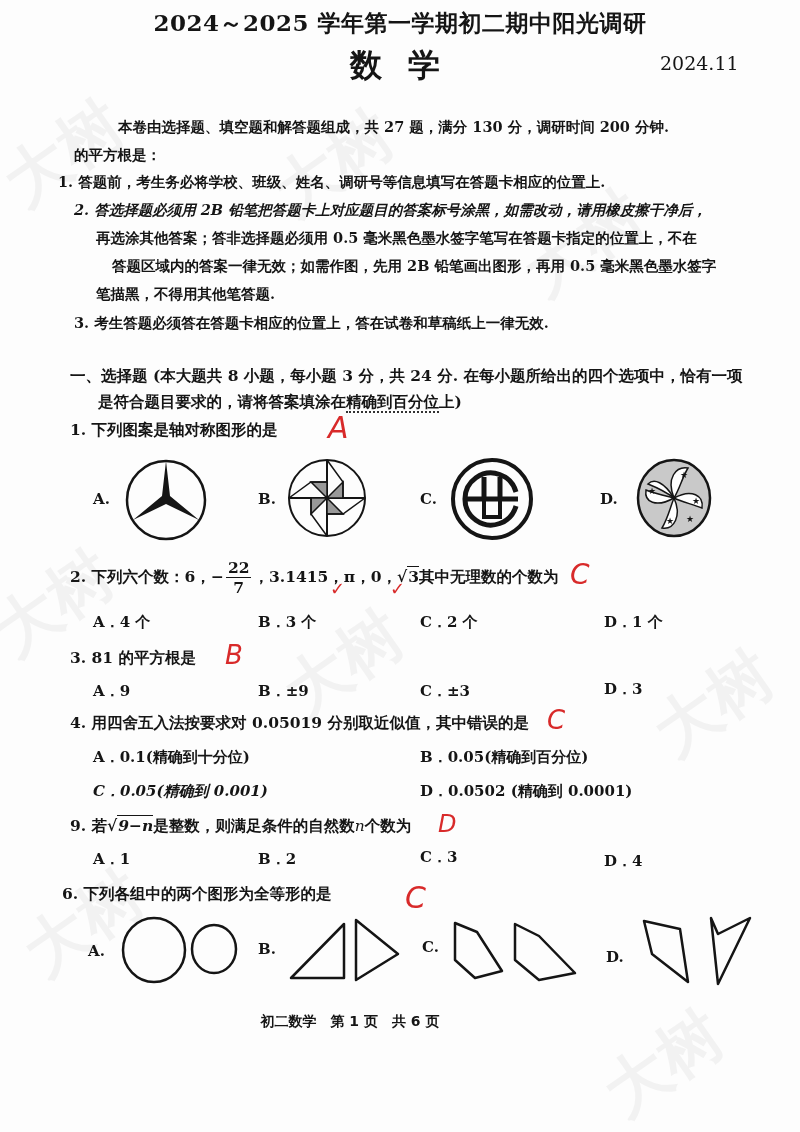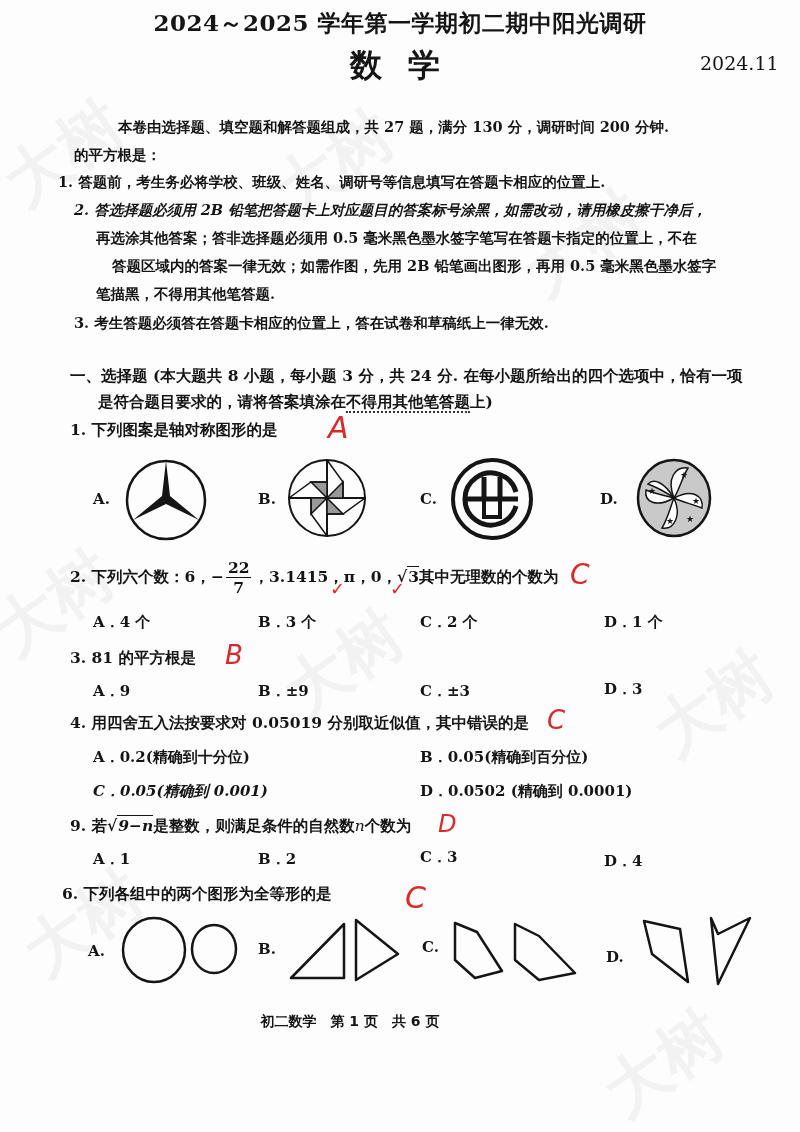--- a/index.html
+++ b/index.html
@@ -10,21 +10,21 @@
     color:#151515;
   }
   .abs { position:absolute; }
   .watermark {
     position:absolute; font-family:"DejaVu Sans", sans-serif; font-weight:bold;
     color:rgba(0,0,0,0.045); font-size:64px; transform:rotate(-35deg);
     pointer-events:none; white-space:nowrap;
   }
   .title { left:0; width:800px; top:8px; text-align:center; font-size:23px; font-weight:bold; letter-spacing:0.5px; }
   .subject { left:350px; top:44px; font-size:32px; font-weight:bold; letter-spacing:26px; font-family:"DejaVu Sans", sans-serif; }
-  .date { left:660px; top:52px; font-size:19px;margin-left:40px; }
+  .date { left:660px; top:52px; font-size:19px; }
   .txt { font-size:15.5px; font-weight:bold; white-space:nowrap; }
   .note { font-size:14.5px; white-space:nowrap; font-weight:bold; }
   .red { color:#d82a2a; font-family:"DejaVu Sans", sans-serif; font-weight:normal; font-style:italic; }
   .opt { font-size:15px; font-weight:bold; white-space:nowrap; }
   .frac { display:inline-block; vertical-align:middle; text-align:center; line-height:1; margin:0 2px; }
   .frac .n { display:block; border-bottom:1.5px solid #151515; padding:0 2px 1px; }
   .frac .d { display:block; padding-top:2px; }
   .sqrt { border-top:1.5px solid #151515; padding-left:1px; }
   .dotted { border-bottom:2px dotted #333; }
   .footer { left:0; width:700px; top:1013px; text-align:center; font-size:14px; font-weight:bold; font-family:"DejaVu Sans", sans-serif; }
@@ -50,21 +50,21 @@
 <div class="abs note" style="left:74px;top:146px;">的平方根是：</div>
 <div class="abs note" style="left:58px;top:173px;">1. 答题前，考生务必将学校、班级、姓名、调研号等信息填写在答题卡相应的位置上.</div>
 <div class="abs note" style="left:74px;top:201px;font-style:italic;">2. 答选择题必须用 2B 铅笔把答题卡上对应题目的答案标号涂黑，如需改动，请用橡皮擦干净后，</div>
 <div class="abs note" style="left:96px;top:229px;">再选涂其他答案；答非选择题必须用 0.5 毫米黑色墨水签字笔写在答题卡指定的位置上，不在</div>
 <div class="abs note" style="left:96px;top:257px;margin-left:16px;">答题区域内的答案一律无效；如需作图，先用 2B 铅笔画出图形，再用 0.5 毫米黑色墨水签字</div>
 <div class="abs note" style="left:96px;top:285px;">笔描黑，不得用其他笔答题.</div>
 <div class="abs note" style="left:74px;top:314px;">3. 考生答题必须答在答题卡相应的位置上，答在试卷和草稿纸上一律无效.</div>
 
 <div class="abs txt" style="left:70px;top:366px;">一、选择题 (本大题共 8 小题，每小题 3 分，共 24 分. 在每小题所给出的四个选项中，恰有一项</div>
 <div class="abs txt" style="left:98px;top:392px;">
-  <span>是符合题目要求的，请将答案填涂在</span><span class="dotted">不得用其他笔答题</span><span>上)</span>
+  <span>是符合题目要求的，请将答案填涂在</span><span class="dotted">精确到百分位</span><span>上)</span>
 </div>
 
 <div class="abs txt" style="left:70px;top:420px;">1. 下列图案是轴对称图形的是</div>
 <div class="abs red" style="left:328px;top:410px;font-size:30px;">A</div>
 
 <div class="abs opt" style="left:93px;top:490px;">A.</div>
 <div class="abs opt" style="left:258px;top:490px;">B.</div>
 <div class="abs opt" style="left:420px;top:490px;">C.</div>
 <div class="abs opt" style="left:600px;top:490px;">D.</div>
 
@@ -128,21 +128,21 @@
 
 <div class="abs txt" style="left:70px;top:648px;">3. 81 的平方根是</div>
 <div class="abs red" style="left:225px;top:640px;font-size:26px;">B</div>
 <div class="abs opt" style="left:93px;top:682px;">A．9</div>
 <div class="abs opt" style="left:258px;top:682px;">B．±9</div>
 <div class="abs opt" style="left:420px;top:682px;">C．±3</div>
 <div class="abs opt" style="left:604px;top:680px;">D．3</div>
 
 <div class="abs txt" style="left:70px;top:713px;">4. 用四舍五入法按要求对 0.05019 分别取近似值，其中错误的是</div>
 <div class="abs red" style="left:547px;top:705px;font-size:26px;">C</div>
-<div class="abs opt" style="left:93px;top:748px;">A．0.2(精确到十分位)</div>
+<div class="abs opt" style="left:93px;top:748px;">A．0.1(精确到十分位)</div>
 <div class="abs opt" style="left:420px;top:748px;">B．0.05(精确到百分位)</div>
 <div class="abs opt" style="left:93px;top:782px;font-style:italic;">C．0.05(精确到 0.001)</div>
 <div class="abs opt" style="left:420px;top:782px;">D．0.0502 (精确到 0.0001)</div>
 
 <div class="abs txt" style="left:70px;top:816px;">
   <span>9. 若</span><span>√</span><span class="sqrt" style="font-style:italic;">9−n</span><span>是整数，则满足条件的自然数</span><span style="font-style:italic;font-weight:normal;">n</span><span>个数为</span>
 </div>
 <div class="abs red" style="left:438px;top:810px;font-size:24px;">D</div>
 <div class="abs opt" style="left:93px;top:850px;">A．1</div>
 <div class="abs opt" style="left:258px;top:850px;">B．2</div>

